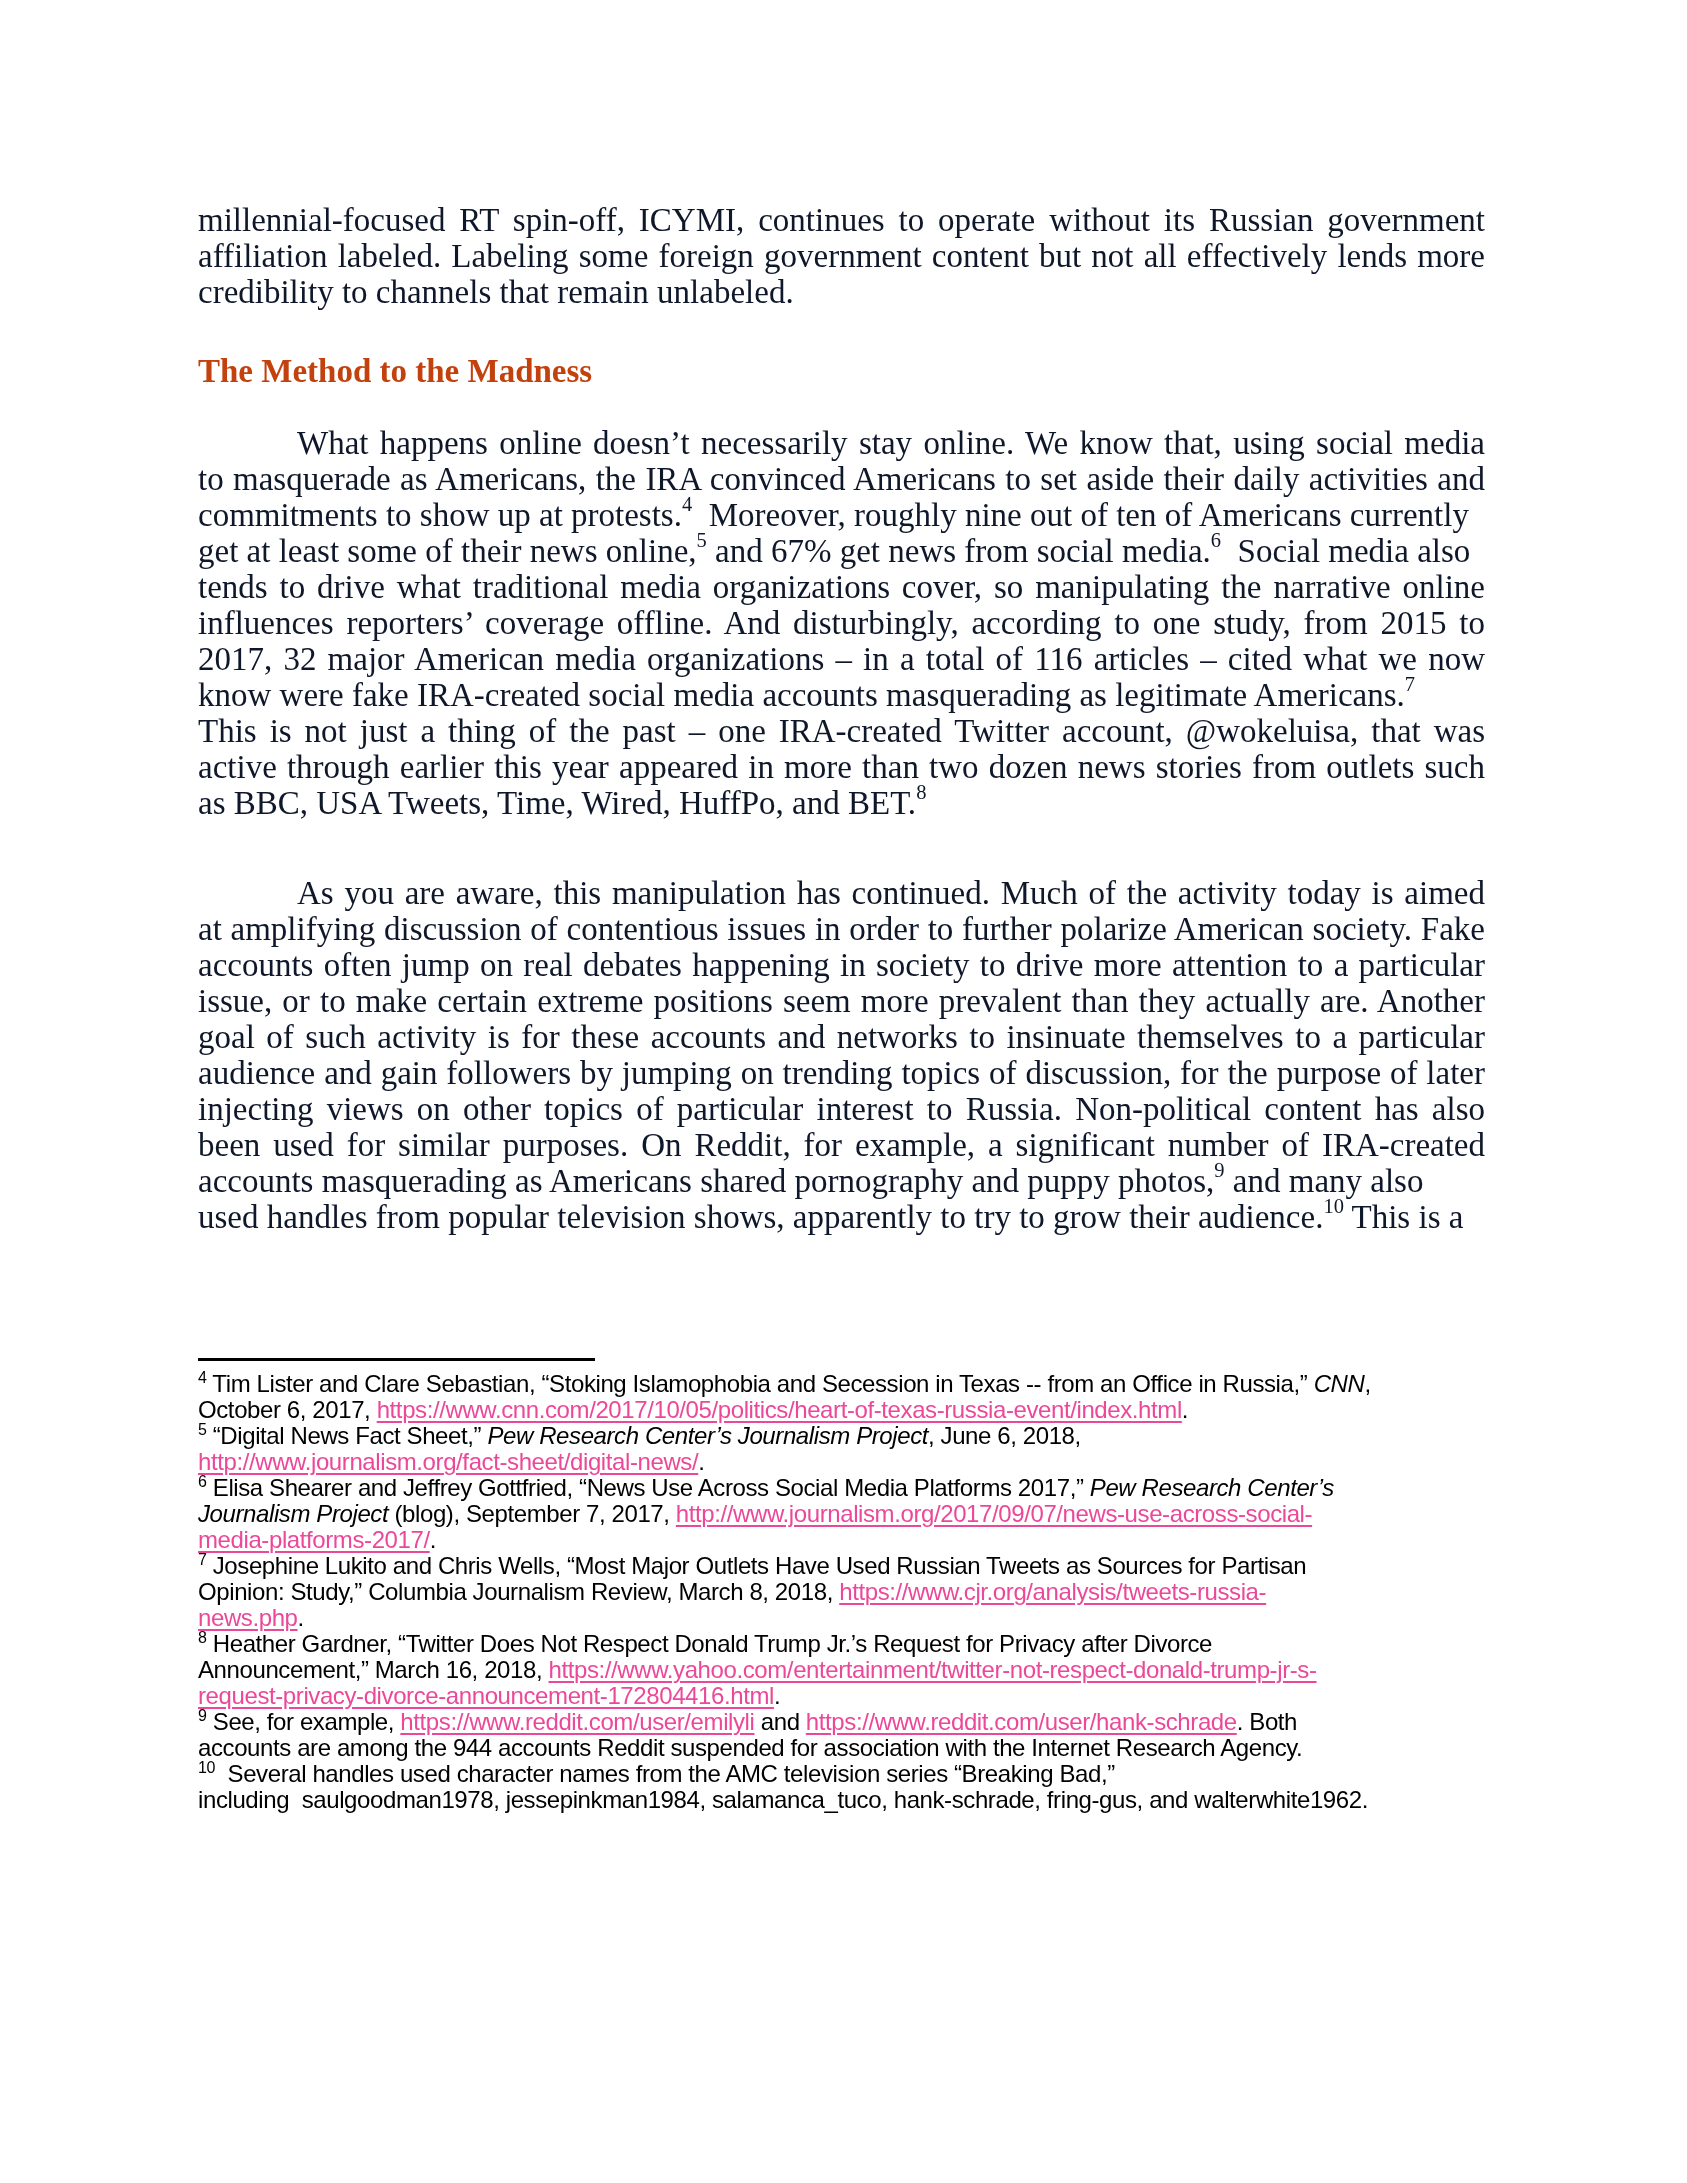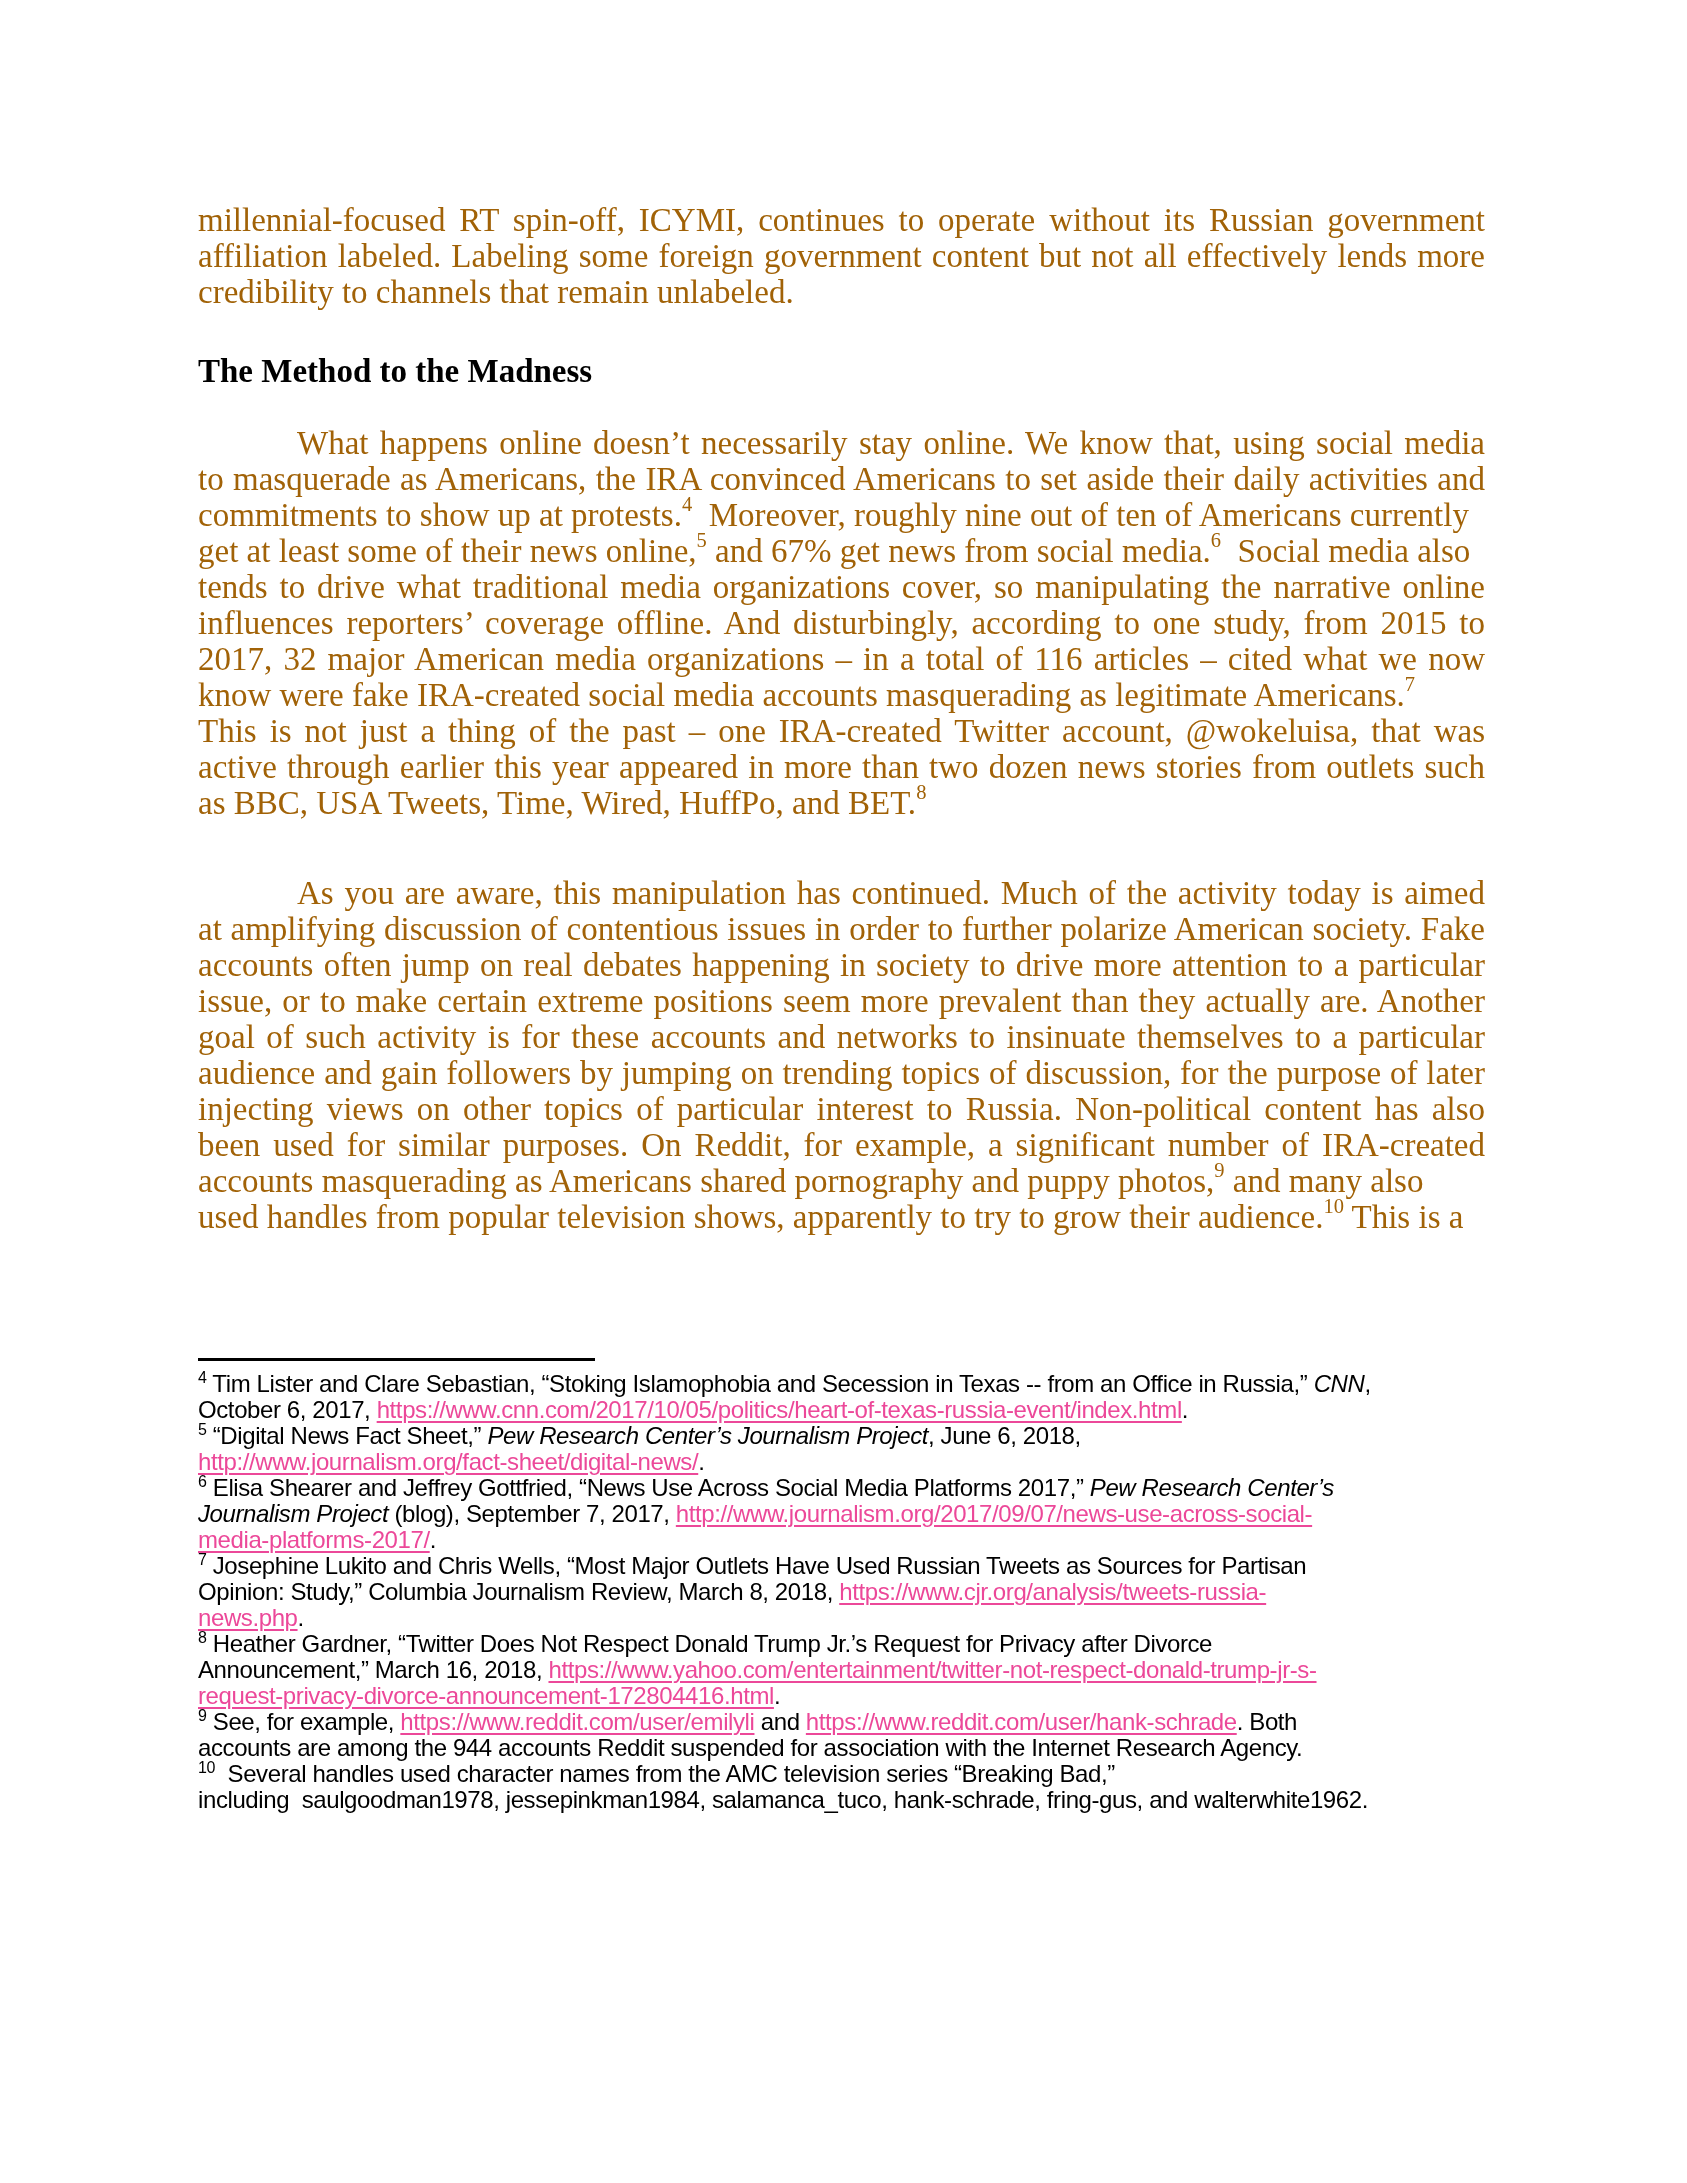--- a/index.html
+++ b/index.html
@@ -1,30 +1,30 @@
 <!DOCTYPE html>
 <html style="font-size:10.6px"><head>
 <meta charset="utf-8">
 <style>
   html, body { margin: 0; padding: 0; background: #ffffff; }
   body { width: 1687px; height: 2183px; position: relative; overflow: hidden; }
   .page { position: absolute; left: 0; top: 0; width: 1687px; height: 2183px; background: #fff; }
   .body-text {
     position: absolute; left: 198px; width: 1287px;
     font-family: "Liberation Serif", "DejaVu Serif", serif;
-    font-size: 33px; line-height: 36px; color: #a16207;
+    font-size: 33px; line-height: 36px; color: #0f172a;
   }
   .line { white-space: nowrap; height: 36px; display: block; }
   .line.justify { text-align: justify; text-align-last: justify; white-space: normal; }
   .indent { padding-left: 99px; }
   sup.fn { font-size: 20.5px; line-height: 0; vertical-align: 14.6px; }
   .heading {
     position: absolute; left: 198px; top: 353px;
     font-family: "Liberation Serif", "DejaVu Serif", serif;
-    font-weight: bold; font-size: 33px; line-height: 36px; color: #000000;
+    font-weight: bold; font-size: 33px; line-height: 36px; color: #c2410c;
   }
   .separator { position: absolute; left: 198px; top: 1358px; width: 397px; height: 3.3px; background: #000; }
   .footnotes {
     position: absolute; left: 198px; top: 1371px; width: 1287px;
     font-family: "Liberation Sans", "DejaVu Sans", sans-serif;
     font-size: 24px; line-height: 26px; color: #000;
     letter-spacing: -0.4px;
   }
   .fline { white-space: nowrap; display: block; height: 26px; }
   .footnotes sup { font-size: 16px; line-height: 0; vertical-align: 9.3px; }

